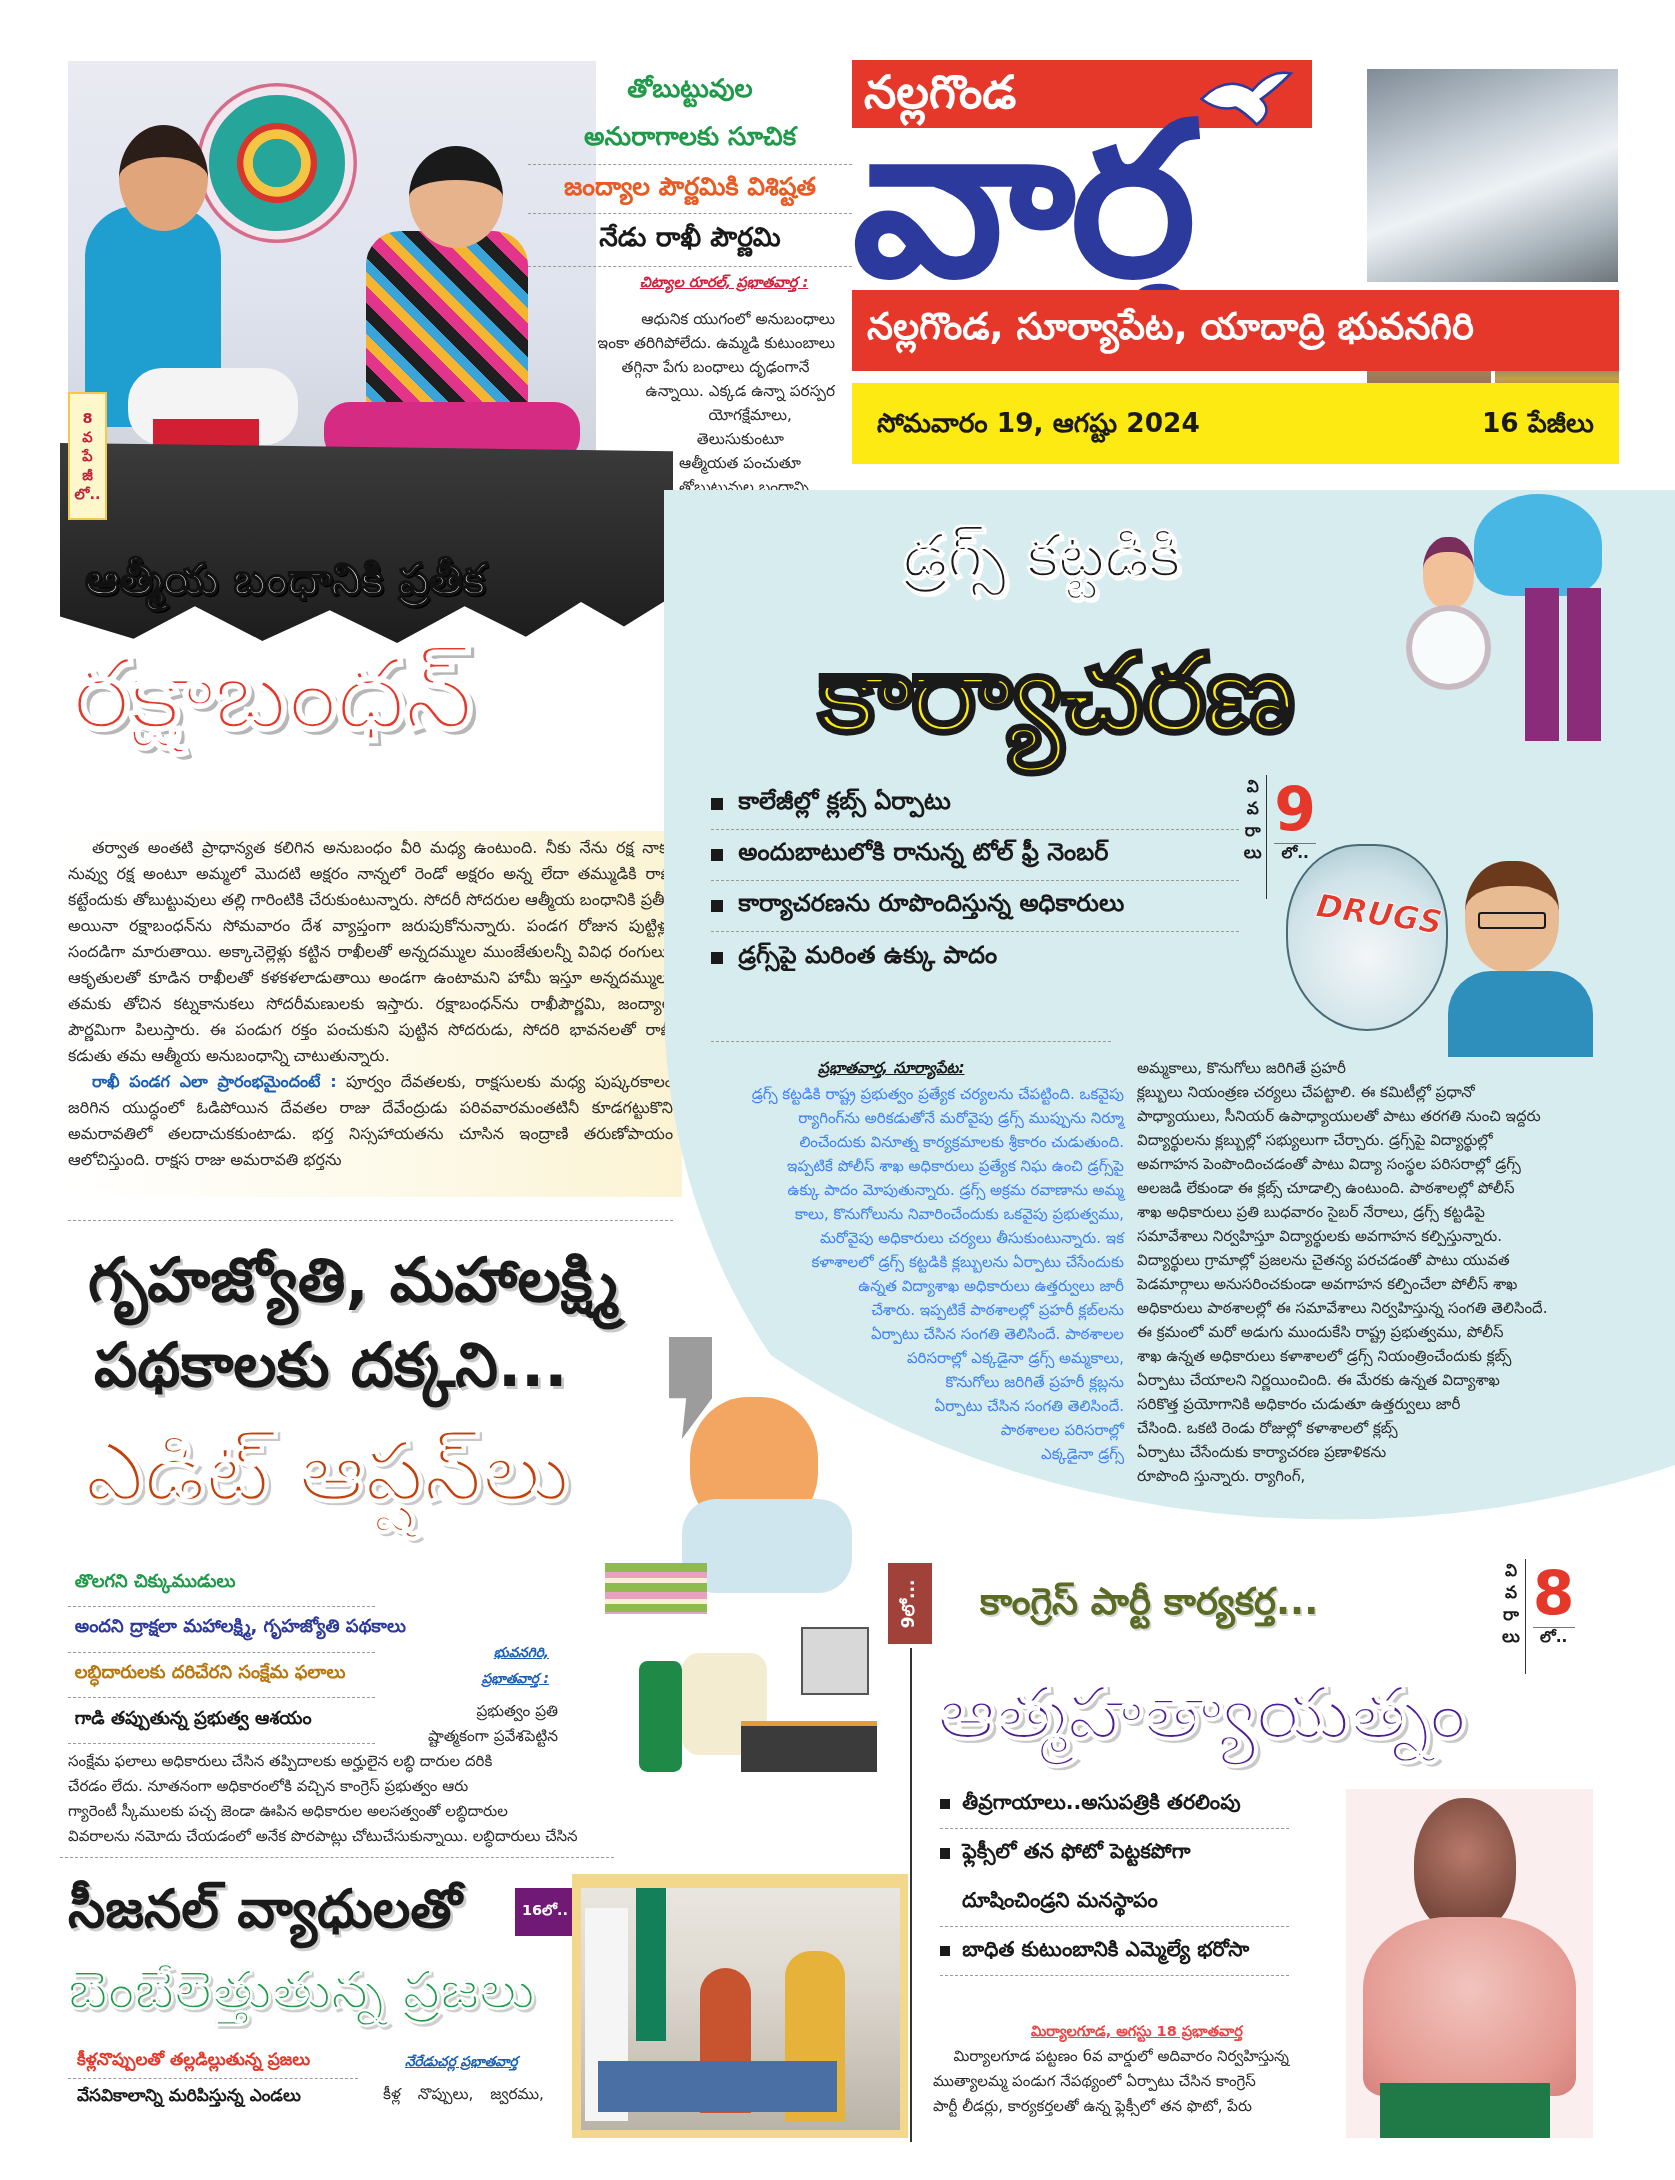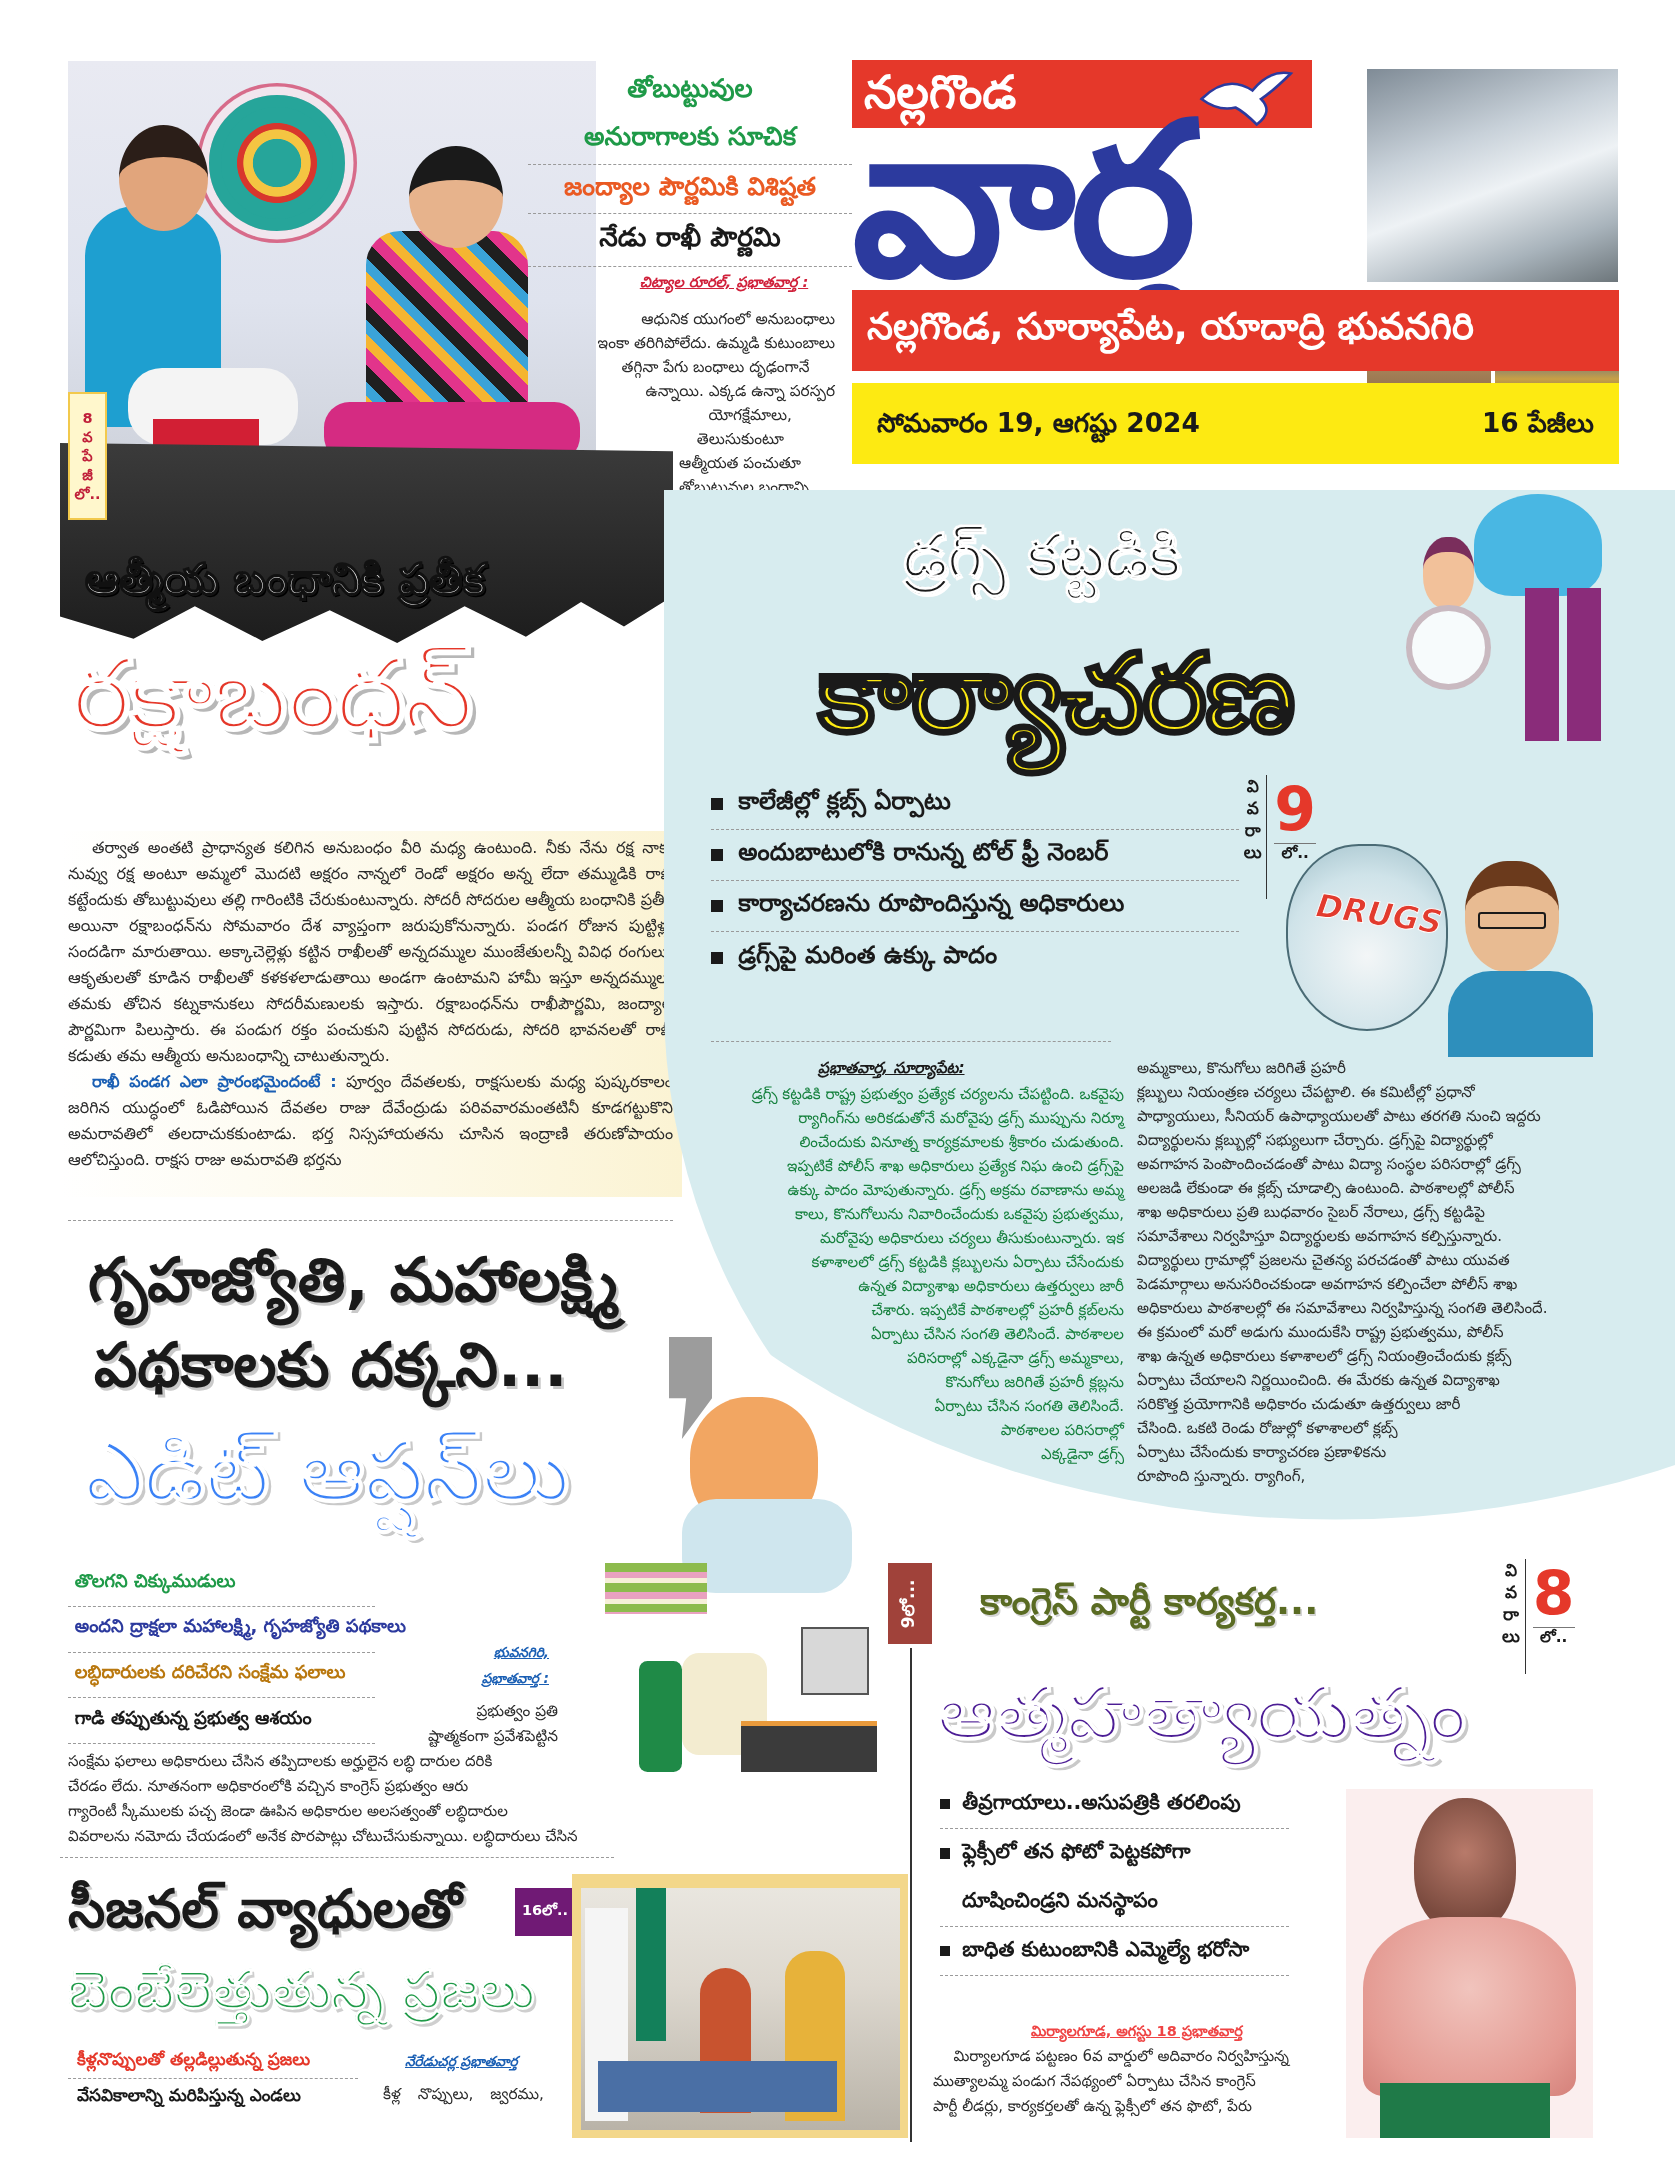--- a/index.html
+++ b/index.html
@@ -143,21 +143,21 @@
 <div class="img-ph" style="left:1252px; top:767px; width:358px; height:290px;">
   <div style="position:absolute; left:34px; top:77px; width:162px; height:187px; border-radius:45% 45% 50% 50%; background: radial-gradient(circle at 50% 60%,#f3f6f7 0%,#cfe3e9 60%,#9fbfc9 100%); border:2.6px solid #4a6b75;"></div>
   <div style="position:absolute; left:64px; top:128px; font-size:32px; font-weight:bold; font-style:italic; color:#e23b2e; transform:rotate(8deg); -webkit-text-stroke:0.9px #fff;">DRUGS</div>
   <div style="position:absolute; left:213px; top:94px; width:94px; height:111px; background:#e8bb92; border-radius:45%; border-top:25.6px solid #6b3a1c;"></div>
   <div style="position:absolute; left:226px; top:145px; width:68px; height:17px; border:2.6px solid #1a1a1a; border-radius:3.4px;"></div>
   <div style="position:absolute; left:196px; top:204px; width:145px; height:94px; background:#2e8fbc; border-radius:43px 43px 0 0;"></div>
 </div>
 
 <div class="abs" style="left:818px; top:1059px; font-size:15.3px; font-weight:bold; font-style:italic; text-decoration:underline; color:#1a1a1a;">ప్రభాతవార్త, సూర్యాపేట:</div>
 <div class="abs dash" style="left:711px; top:1041px; width:400px;"></div>
-<div class="abs" style="left:741px; top:1082px; width:383px; font-size:15px; line-height:24px; color:#15803d; text-align:right;">
+<div class="abs" style="left:741px; top:1082px; width:383px; font-size:15px; line-height:24px; color:#3b82f6; text-align:right;">
   <div>డ్రగ్స్ కట్టడికి రాష్ట్ర ప్రభుత్వం ప్రత్యేక చర్యలను చేపట్టింది. ఒకవైపు</div>
   <div>ర్యాగింగ్‌ను అరికడుతోనే మరోవైపు డ్రగ్స్ ముప్పును నిర్మూ</div>
   <div>లించేందుకు వినూత్న కార్యక్రమాలకు శ్రీకారం చుడుతుంది.</div>
   <div>ఇప్పటికే పోలీస్ శాఖ అధికారులు ప్రత్యేక నిఘ ఉంచి డ్రగ్స్‌పై</div>
   <div>ఉక్కు పాదం మోపుతున్నారు. డ్రగ్స్ అక్రమ రవాణాను అమ్మ</div>
   <div>కాలు, కొనుగోలును నివారించేందుకు ఒకవైపు ప్రభుత్వము,</div>
   <div>మరోవైపు అధికారులు చర్యలు తీసుకుంటున్నారు. ఇక</div>
   <div>కళాశాలలో డ్రగ్స్ కట్టడికి క్లబ్బులను ఏర్పాటు చేసేందుకు</div>
   <div>ఉన్నత విద్యాశాఖ అధికారులు ఉత్తర్వులు జారీ</div>
   <div>చేశారు. ఇప్పటికే పాఠశాలల్లో ప్రహరీ క్లబ్‌లను</div>
@@ -186,21 +186,21 @@
   <div>సరికొత్త ప్రయోగానికి అధికారం చుడుతూ ఉత్తర్వులు జారీ</div>
   <div>చేసింది. ఒకటి రెండు రోజుల్లో కళాశాలలో క్లబ్స్</div>
   <div>ఏర్పాటు చేసేందుకు కార్యాచరణ ప్రణాళికను</div>
   <div>రూపొంది స్తున్నారు. ర్యాగింగ్,</div>
 </div>
 
 <div class="abs dash" style="left:68px; top:1220px; width:605px;"></div>
 <div class="abs bold-head" style="left:88px; top:1244px; font-size:61px; color:#1a1a1a; text-shadow:2.6px 2.6px 0 #c9c9c9;">గృహజ్యోతి, మహాలక్ష్మి</div>
 <div class="abs bold-head" style="left:94px; top:1329px; font-size:61px; color:#1a1a1a; text-shadow:2.6px 2.6px 0 #c9c9c9;">పథకాలకు దక్కని...</div>
 <div class="abs" style="left:669px; top:1337px; width:43px; height:102px; background:#9c9c9c; clip-path: polygon(0 0,100% 0,100% 60%,30% 100%,40% 60%,0 60%);"></div>
-<div class="abs bold-head" style="left:85px; top:1423px; font-size:83px; color:#3b82f6; -webkit-text-stroke:1.7px #ffffff; text-shadow:3.4px 3.4px 0 #c9c9c9;">ఎడిట్ ఆప్షన్‌లు</div>
+<div class="abs bold-head" style="left:85px; top:1423px; font-size:83px; color:#c2410c; -webkit-text-stroke:1.7px #ffffff; text-shadow:3.4px 3.4px 0 #c9c9c9;">ఎడిట్ ఆప్షన్‌లు</div>
 
 <div class="img-ph" style="left:588px; top:1397px; width:290px; height:375px;">
   <div style="position:absolute; left:102px; top:0; width:128px; height:136px; background:#f2a662; border-radius:45%;"></div>
   <div style="position:absolute; left:94px; top:102px; width:170px; height:94px; background:#cfe6ee; border-radius:34px;"></div>
   <div style="position:absolute; left:17px; top:166px; width:102px; height:51px; background: repeating-linear-gradient(180deg,#8dbb4d 0 8.5px,#e9a1c0 8.5px 15.3px,#f6f0d8 15.3px 20.4px);"></div>
   <div style="position:absolute; left:213px; top:230px; width:68px; height:68px; background:#d8d8d8; border:2.6px solid #555;"></div>
   <div style="position:absolute; left:94px; top:256px; width:85px; height:102px; background:#f3ecd0; border-radius:17px;"></div>
   <div style="position:absolute; left:51px; top:264px; width:43px; height:111px; background:#1f8a47; border-radius:8.5px;"></div>
   <div style="position:absolute; left:153px; top:324px; width:136px; height:51px; background:#3b3b3b; border-top:5.1px solid #e99a3b;"></div>
 </div>

